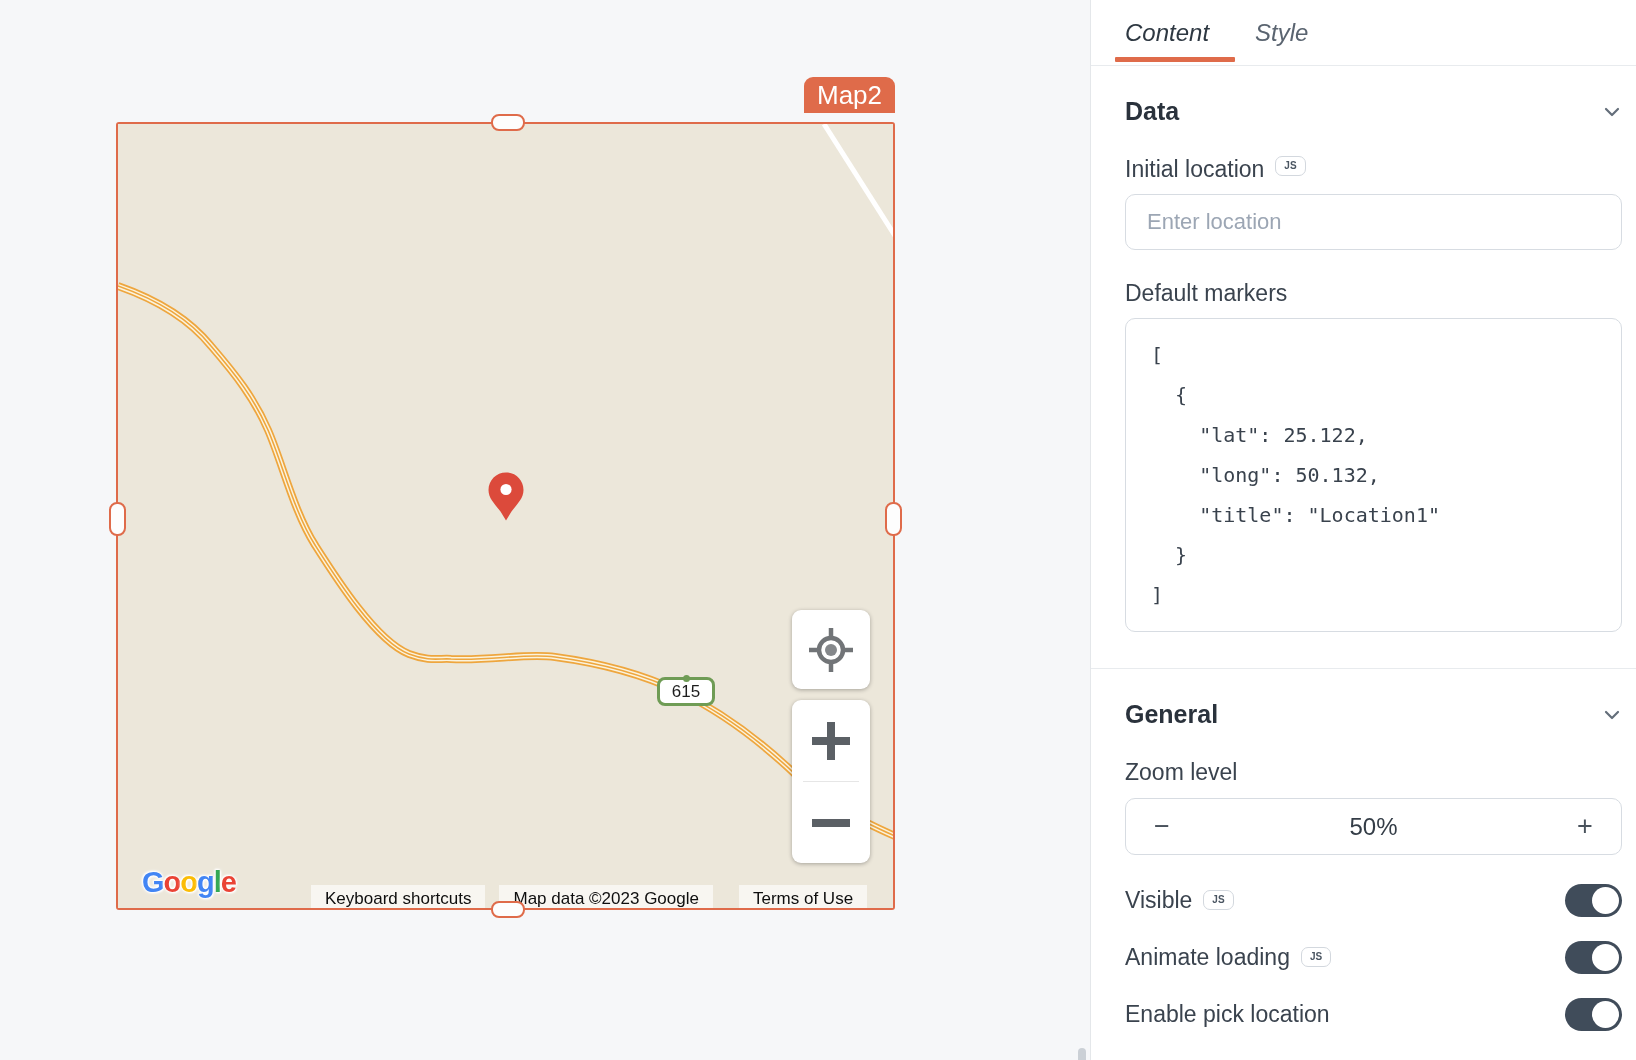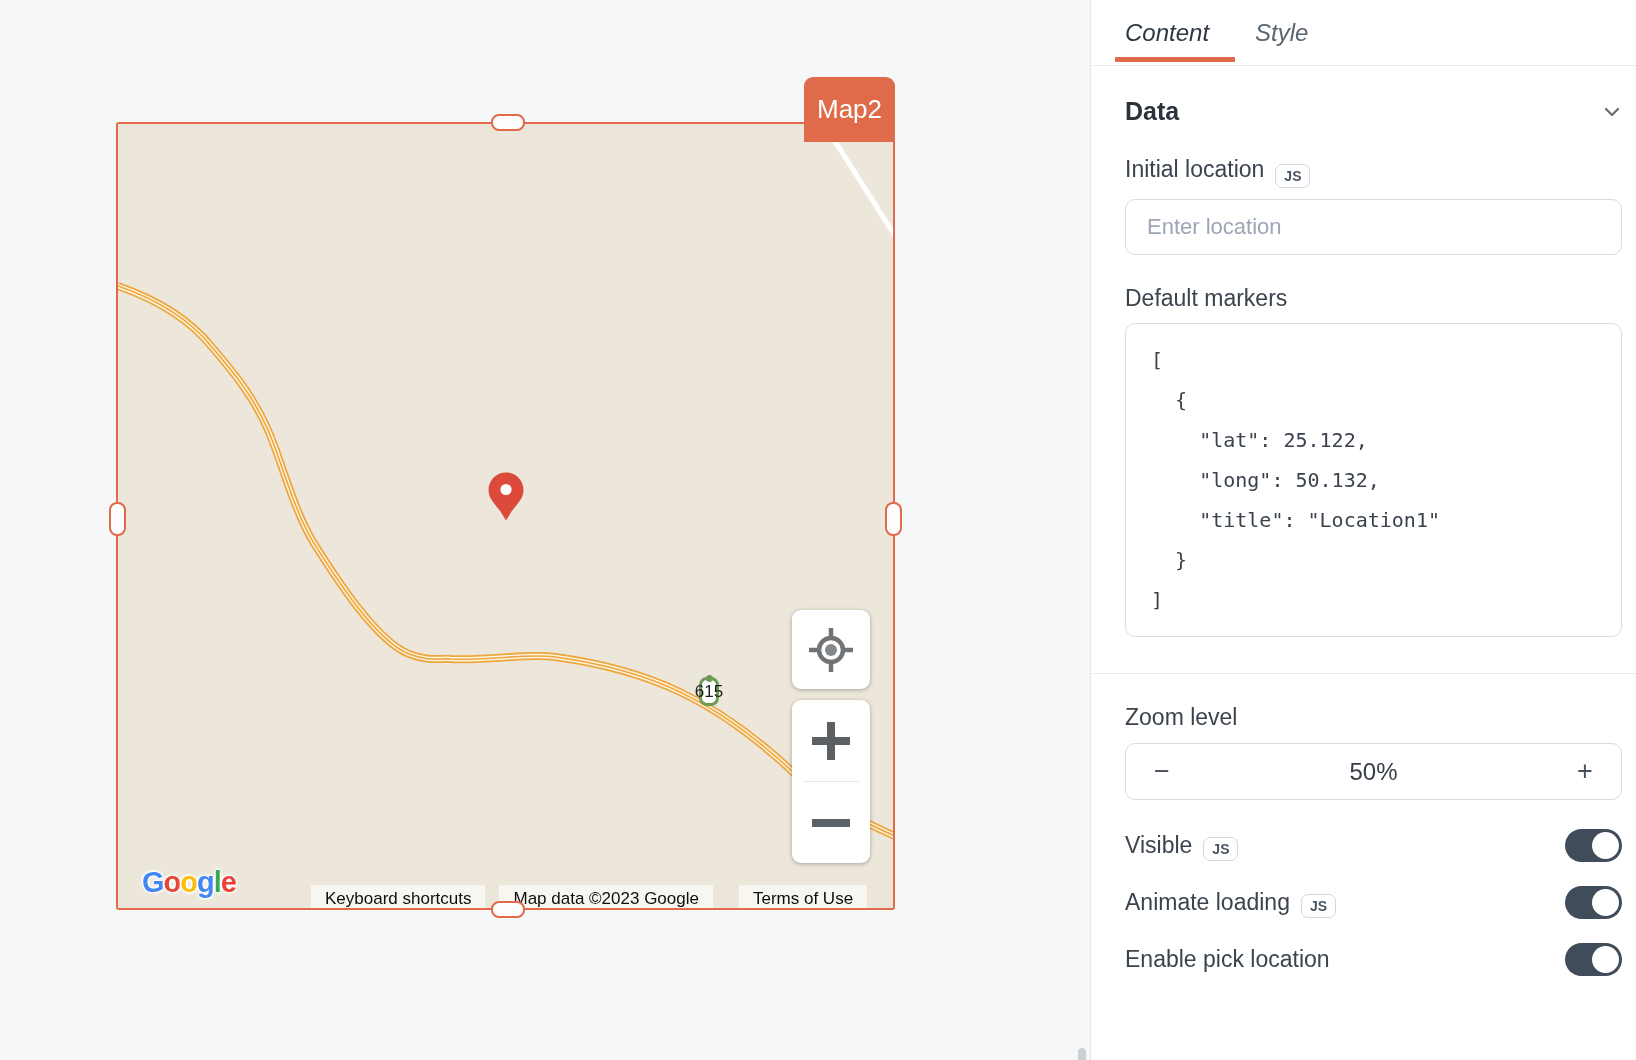--- a/index.html
+++ b/index.html
@@ -7,43 +7,43 @@
   body { font-family:"Liberation Sans", sans-serif; background:#f6f7f9; position:relative; }
 
   
   .canvas { position:absolute; left:0; top:0; width:1090px; height:1060px; background:#f6f7f9; }
 
   .map-widget { position:absolute; left:116px; top:122px; width:779px; height:788px;
     border:2px solid #df6b4a; border-radius:3px; }
   .map-surface { position:absolute; inset:0; background:#ece7da; overflow:hidden; }
   .roads-svg { position:absolute; left:0; top:0; }
 
-  .map-tag { position:absolute; right:-2px; top:-47px; width:91px; height:65px;
+  .map-tag { position:absolute; right:-2px; top:-47px; width:91px; height:36px;
     background:#df6b4a; border-radius:9px 9px 0 0; color:#fff; font-size:26px;
     display:flex; align-items:center; justify-content:center; }
 
   .handle { position:absolute; background:#fdfdfd; border:2px solid #df6b4a; border-radius:8px; }
   .handle-top    { left:373px; top:-10px;  width:34px; height:17px; }
   .handle-bottom { left:373px; bottom:-10px; width:34px; height:17px; }
   .handle-left   { left:-9px;  top:378px;  width:17px; height:34px; }
   .handle-right  { right:-9px; top:378px;  width:17px; height:34px; }
 
   .map-search { position:absolute; left:149px; top:48px; width:482px; height:65px;
     background:#fff; border-radius:10px; box-shadow:0 2px 7px rgba(0,0,0,0.28);
     display:flex; align-items:center; padding:0 28px; }
   .map-search input { border:none; outline:none; width:100%; font-size:26px;
     font-family:"Liberation Sans", sans-serif; color:#3a434e; background:transparent; }
   .map-search input::placeholder { color:#9ba5b4; }
 
   .pin-svg { position:absolute; left:370px; top:348px; }
 
-  .route-badge { position:absolute; left:539px; top:553px; width:20px; height:29px;
+  .route-badge { position:absolute; left:539px; top:553px; width:58px; height:29px;
     background:#fff; border:3.5px solid #6f9c55; border-radius:8px;
     display:flex; align-items:center; justify-content:center;
-    font-size:17px; font-weight:500; color:#1d1d1d;margin-left:42px; }
+    font-size:17px; font-weight:500; color:#1d1d1d; }
   .route-badge .dot { position:absolute; top:-5px; left:50%; margin-left:-3.5px;
     width:7px; height:7px; background:#6f9c55; border-radius:50%; }
 
   .locate-btn { position:absolute; left:674px; top:486px; width:78px; height:79px;
     background:#fff; border-radius:9px; box-shadow:0 1px 4px rgba(0,0,0,0.3); border:none;
     display:flex; align-items:center; justify-content:center; cursor:pointer; }
   .zoomctl { position:absolute; left:674px; top:576px; width:78px; height:163px;
     background:#fff; border-radius:9px; box-shadow:0 1px 4px rgba(0,0,0,0.3);
     display:flex; flex-direction:column; }
   .zoomctl .zbtn { flex:1; border:none; background:transparent; display:flex;
@@ -78,21 +78,21 @@
     background:#df6b4a; border-radius:1px; }
 
   .section-header { display:flex; align-items:center; justify-content:space-between;
     margin-top:31px;gap:14px; }
   .section-title { font-size:25px; font-weight:600; color:#2a323c; }
   .chev { width:20px; height:20px; cursor:pointer; }
 
   .field-label-row { display:flex; align-items:flex-start; gap:11px; margin-top:30px; }
   .field-label { font-size:23px; color:#3a434e; }
   .js-badge { border:1.5px solid #d3d8de; border-radius:7px; color:#4a5561;
-    font-size:14px; font-weight:700; padding:4px 8px; line-height:1; background:#fff;margin-top:8px; }
+    font-size:10px; font-weight:700; padding:4px 8px; line-height:1; background:#fff; }
 
   .text-input { margin-top:11px; width:100%; height:56px; border:1px solid #d7dce2;
     border-radius:10px; font-size:22px; color:#3a434e; padding:0 21px; outline:none;
     font-family:"Liberation Sans", sans-serif; background:#fff; }
   .text-input::placeholder { color:#9ca6b4; }
 
   .code-box { margin-top:11px; width:100%; border:1px solid #d7dce2; border-radius:10px;
     padding:16px 25px; background:#fff; cursor:text; }
   .code-box pre { font-family:"DejaVu Sans Mono", monospace; font-size:20px;
     line-height:40px; color:#39424d; white-space:pre; }
@@ -235,20 +235,26 @@
     "lat": 25.122,
     "long": 50.132,
     "title": "Location1"
   }
 ]</pre>
     </div>
 
     <div class="panel-divider"></div>
 
     
+    <div class="section-header">
+      <div class="section-title">General</div>
+      <svg class="chev" viewBox="0 0 20 20">
+        <polyline points="4,7 10,13 16,7" fill="none" stroke="#646e7a" stroke-width="2.2" stroke-linecap="round" stroke-linejoin="round"></polyline>
+      </svg>
+    </div>
 
     <div class="field-label-row">
       <span class="field-label">Zoom level</span>
     </div>
     <div class="stepper">
       <button class="step-btn">−</button>
       <div class="step-value">50%</div>
       <button class="step-btn">+</button>
     </div>
 

